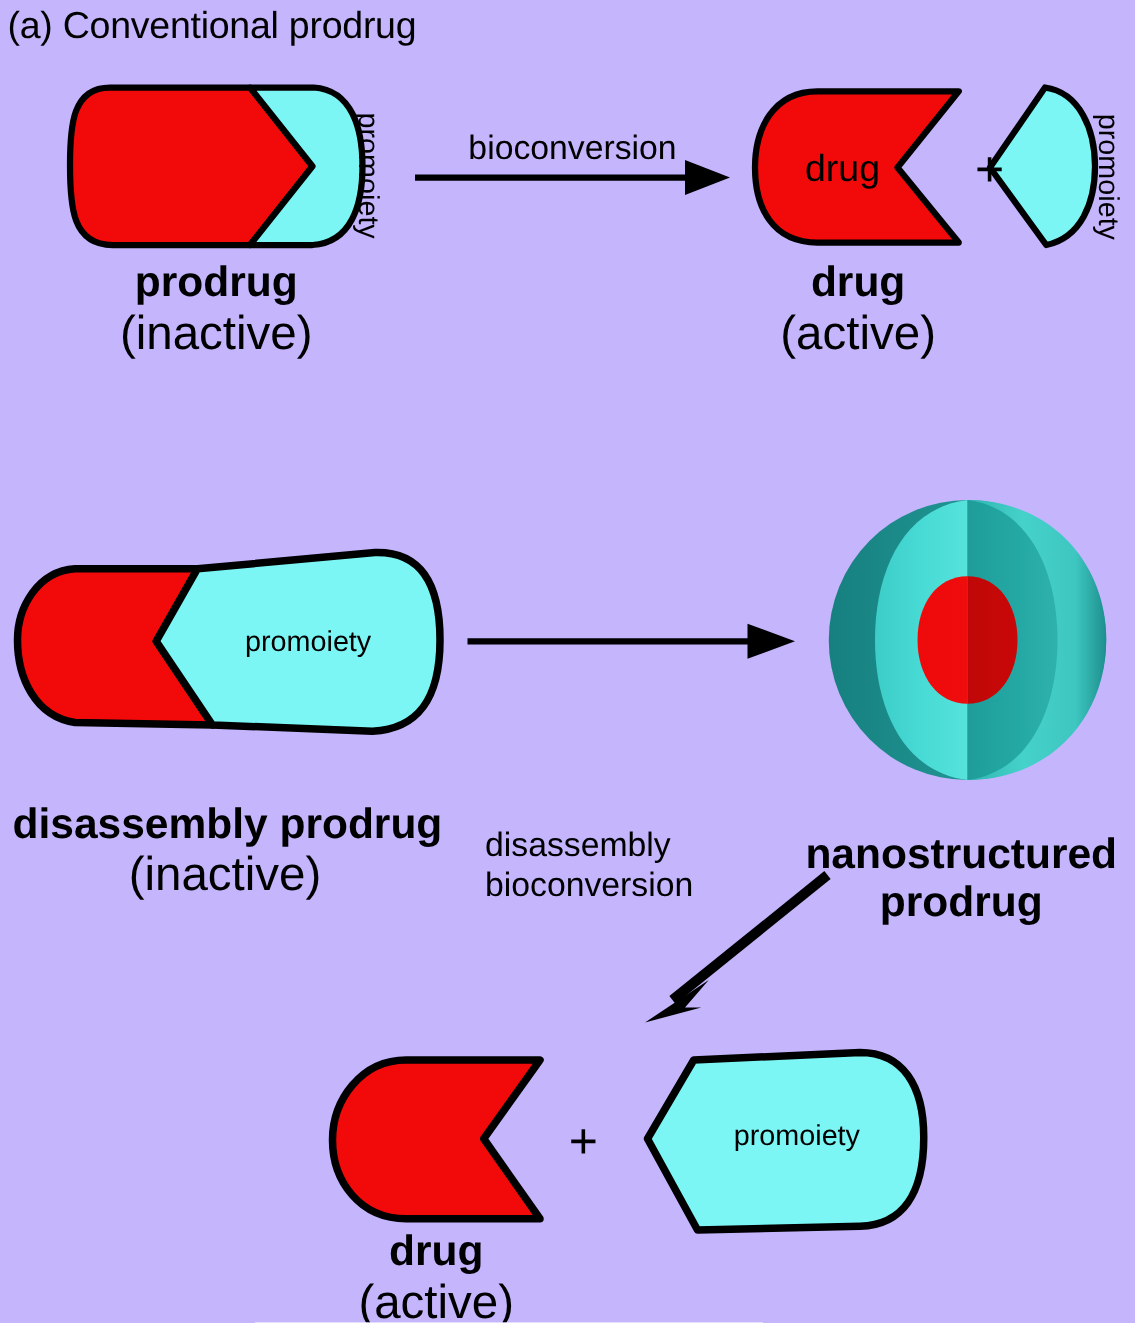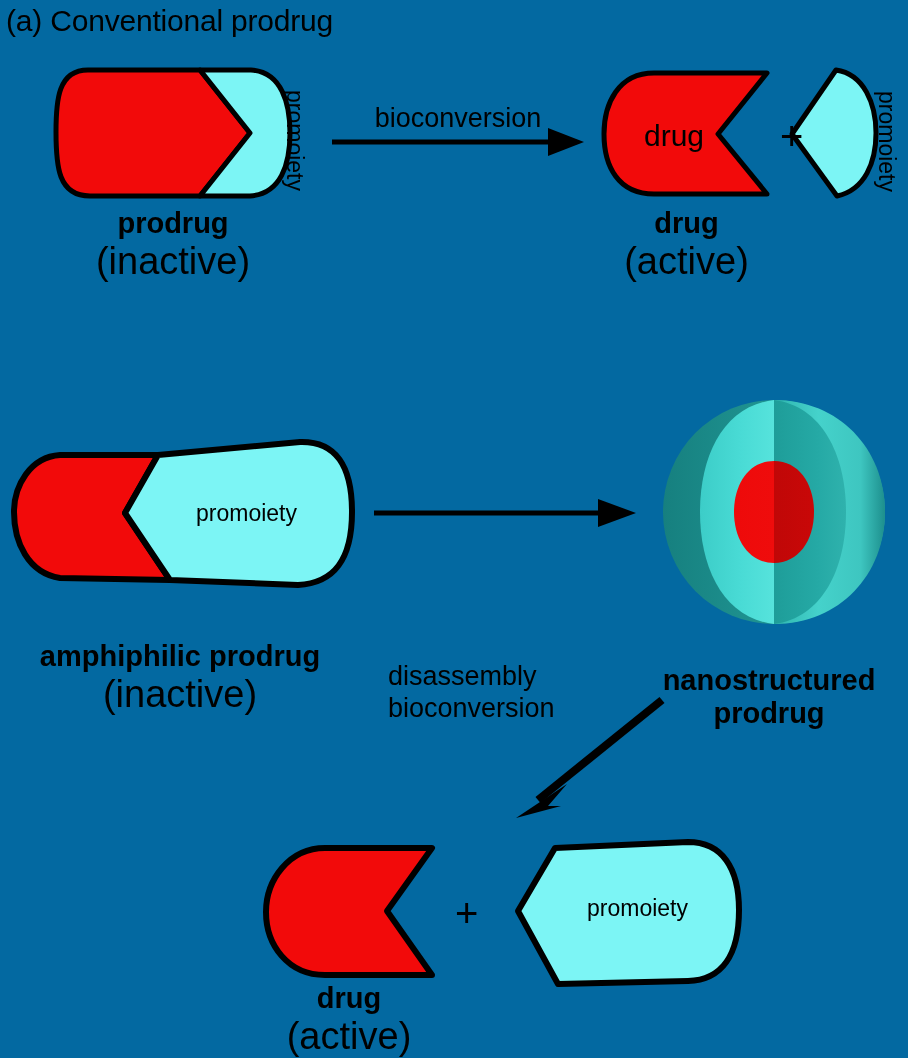--- a/index.html
+++ b/index.html
@@ -7,40 +7,40 @@
     padding: 0;
     background: #ffffff;
   }
   body {
     font-family: "Liberation Sans", sans-serif;
   }
   #figure {
     position: relative;
     width: 908px;
     height: 1058px;
-    background: #0369a1;
+    background: #c4b5fd;
     overflow: hidden;
   }
   .panel-title {
     position: absolute;
     font-size: 30px;
     color: #000000;
     white-space: nowrap;
     letter-spacing: -0.2px;
   }
   .caption {
     position: absolute;
     text-align: center;
     color: #000000;
     white-space: nowrap;
     line-height: 1.14;
   }
   .caption .bold {
     font-weight: bold;
-    font-size: 29px;
+    font-size: 34px;
     display: block;
   }
   .caption .plain {
     font-weight: normal;
     font-size: 38px;
     display: block;
   }
   .arrow-label {
     position: absolute;
     font-size: 27px;
@@ -242,21 +242,21 @@
   </div>
 
   <div class="plus-sign" style="left:780px; top:116px;">+</div>
 
   <div class="shape-label vertical" style="left:836px; top:128px; transform: rotate(90deg);">promoiety</div>
 
 
   <div class="shape-label" style="left:196px; top:500px;">promoiety</div>
 
   <div class="caption" style="left:10px; top:640px; width:340px;">
-    <span class="bold">amphiphilic prodrug</span>
+    <span class="bold">disassembly prodrug</span>
     <span class="plain">(inactive)</span>
   </div>
 
 
   <div class="caption" style="left:630px; top:664px; width:278px;text-align:center;">
     <span class="bold">nanostructured</span>
     <span class="bold">prodrug</span>
   </div>
 
   <div class="multiline" style="left:388px; top:660px; width:228px;">

